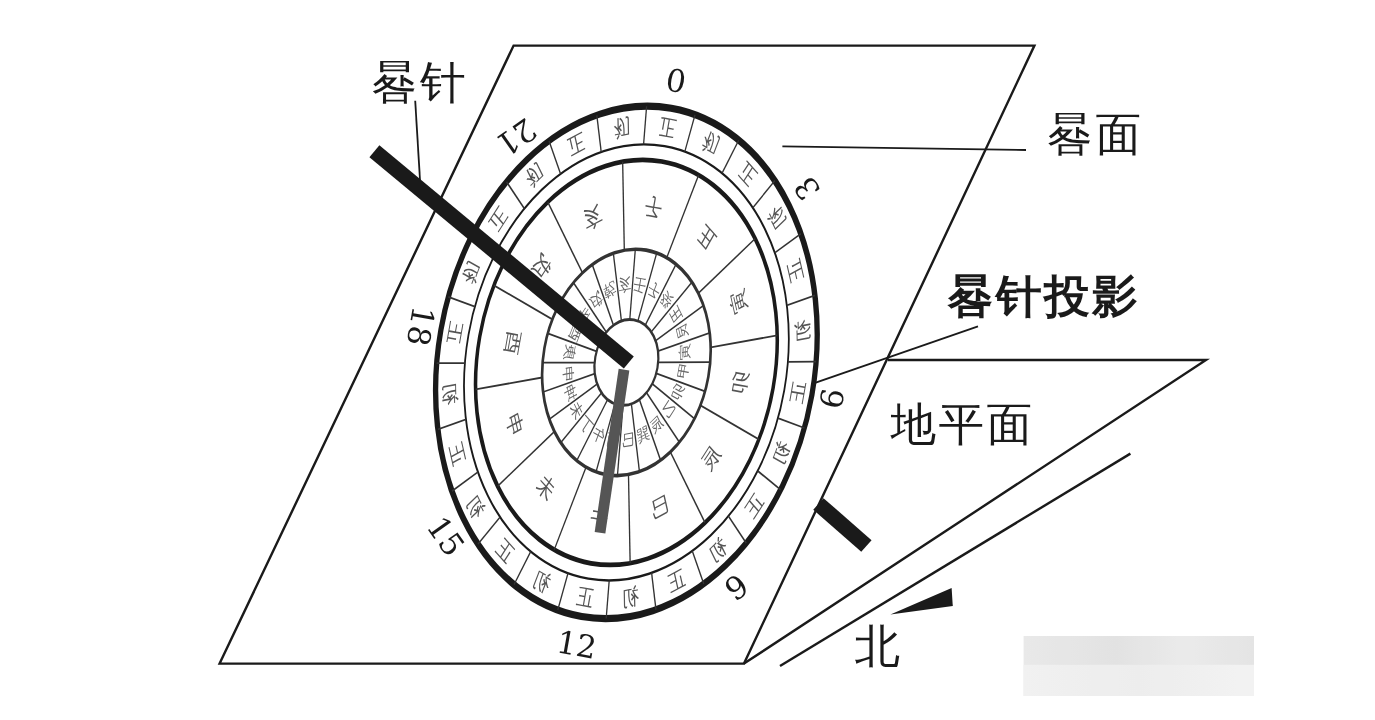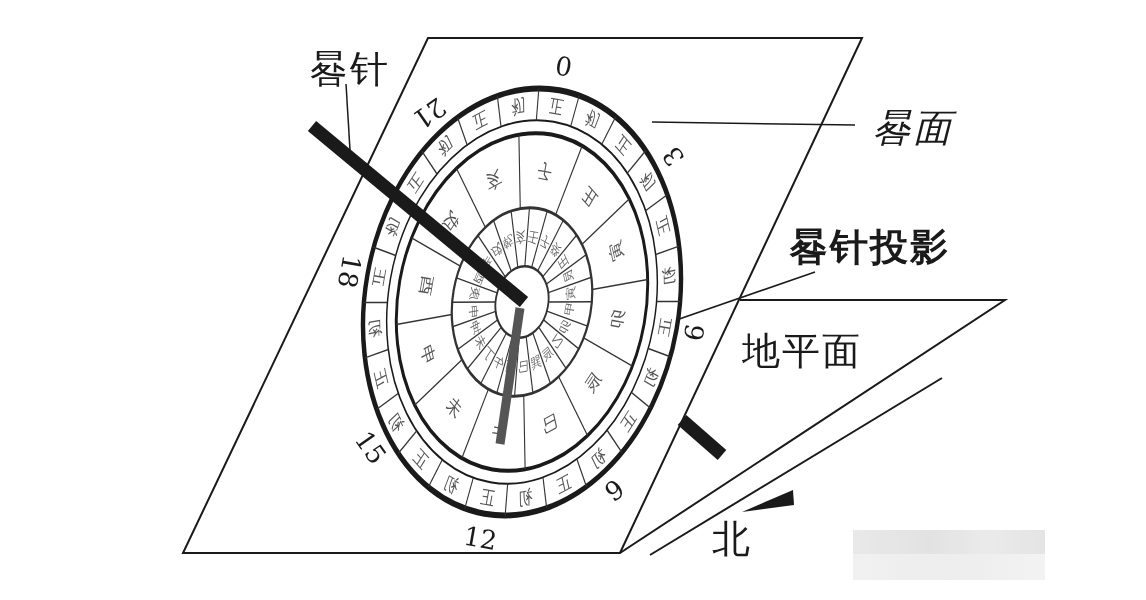--- a/index.html
+++ b/index.html
@@ -177,17 +177,17 @@
 
   <line x1="312" y1="126" x2="524" y2="302" stroke="#1a1a1a" stroke-width="13" stroke-linecap="butt"></line>
   <line x1="682" y1="420" x2="722" y2="455" stroke="#1a1a1a" stroke-width="13" stroke-linecap="butt"></line>
 
   <line x1="520" y1="308" x2="500" y2="444" stroke="#555555" stroke-width="9"></line>
 
   <polygon points="742,512 793,490 794,505" fill="#1a1a1a"></polygon>
 </svg>
 
 <div class="label" style="left:298px; top:50px;margin-left:12px;">晷针</div>
-<div class="label" style="left:873px; top:109px;font-style:italic;">晷面</div>
+<div class="label" style="left:873px; top:93px;">晷面</div>
 <div class="label" style="left:790px; top:228px;font-weight:bold;">晷针投影</div>
-<div class="label" style="left:742px; top:335px;font-family:Liberation Mono, monospace;">地平面</div>
+<div class="label" style="left:742px; top:335px;">地平面</div>
 <div class="label" style="left:712px; top:520px;">北</div>
 <div class="watermark"></div>
 
 </body></html>

